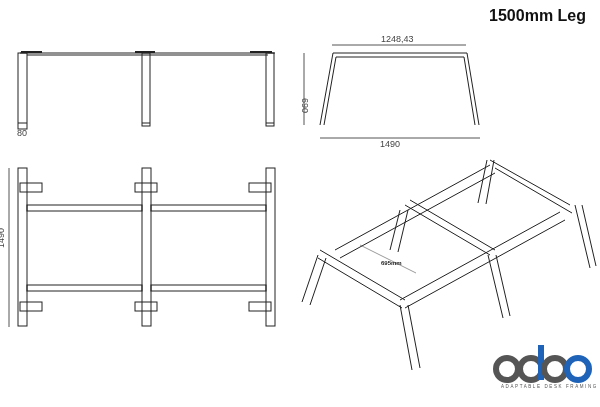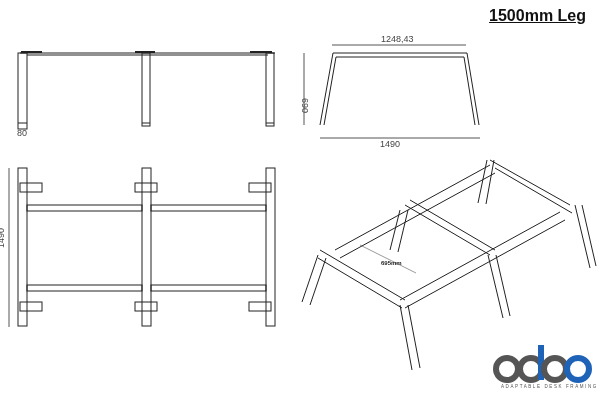--- a/index.html
+++ b/index.html
@@ -1,17 +1,17 @@
 <!DOCTYPE html>
 <html><head>
 <meta charset="utf-8">
 <style>
   html,body{margin:0;padding:0;background:#fff;}
   body{width:600px;height:407px;position:relative;overflow:hidden;font-family:"Liberation Sans",sans-serif;}
-  .title{position:absolute;right:14px;top:7px;font-weight:bold;font-size:16px;color:#111;text-decoration:underline;}
+  .title{position:absolute;right:14px;top:7px;font-weight:bold;font-size:16px;color:#111;}
   svg{position:absolute;left:0;top:0;}
   .logo{position:absolute;left:485px;top:345px;width:110px;height:55px;}
   .logo-text{position:absolute;left:16px;top:39px;font-size:4.5px;letter-spacing:1.6px;color:#555;white-space:nowrap;}
   .dim{font-family:"Liberation Sans",sans-serif;font-size:9px;fill:#444;}
   .lbl{font-family:"Liberation Sans",sans-serif;font-size:6px;fill:#222;font-weight:bold;}
 </style>
 </head>
 <body>
 
 <div class="title">1500mm Leg</div>

